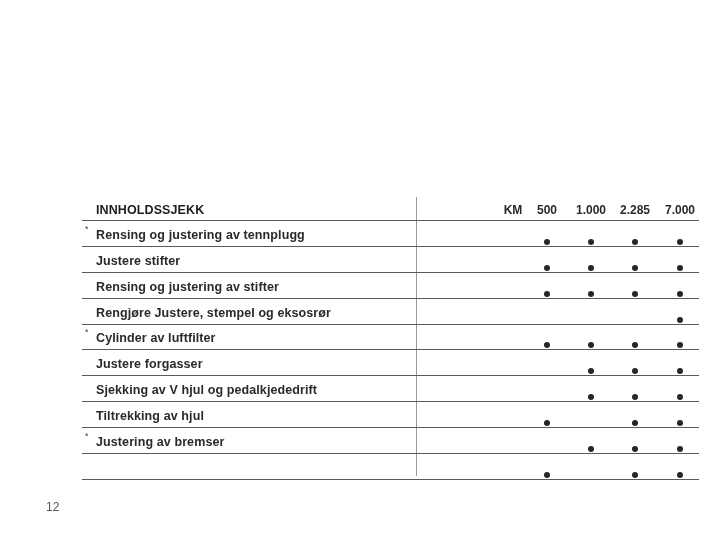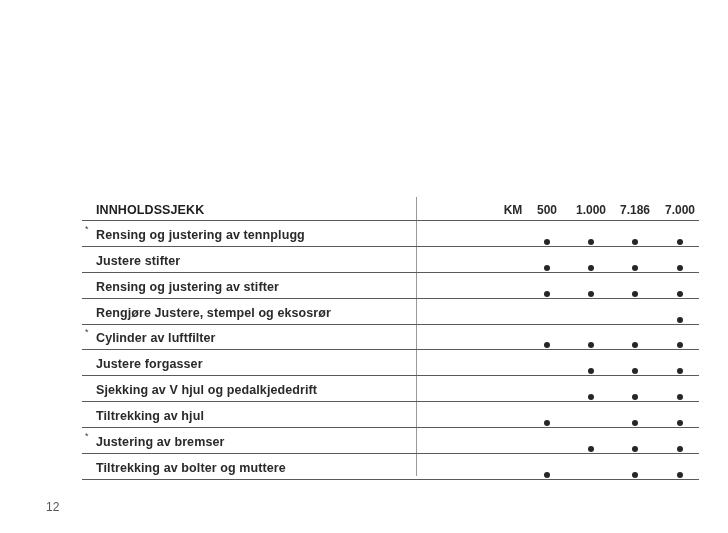--- a/index.html
+++ b/index.html
@@ -23,21 +23,21 @@
 <body>
 
 <div class="vline"></div>
 
 <div class="table">
   <div class="row header">
     <span class="label">INNHOLDSSJEKK</span>
     <span class="hcell" style="left:431px">KM</span>
     <span class="hcell" style="left:465px">500</span>
     <span class="hcell" style="left:509px">1.000</span>
-    <span class="hcell" style="left:553px">7.186</span>
+    <span class="hcell" style="left:553px">2.285</span>
     <span class="hcell" style="left:598px">7.000</span>
   </div>
   <div id="rows">
       <div class="row">
         <span class="mark">*</span>
         <span class="label">Rensing og justering av tennplugg</span>
         <span class="cell" style="left: 465px;"><span class="dot"></span></span>
         <span class="cell" style="left: 509px;"><span class="dot"></span></span>
         <span class="cell" style="left: 553px;"><span class="dot"></span></span>
         <span class="cell" style="left: 598px;"><span class="dot"></span></span>
@@ -101,21 +101,20 @@
       <div class="row">
         <span class="mark">*</span>
         <span class="label">Justering av bremser</span>
         <span class="cell" style="left: 465px;"></span>
         <span class="cell" style="left: 509px;"><span class="dot"></span></span>
         <span class="cell" style="left: 553px;"><span class="dot"></span></span>
         <span class="cell" style="left: 598px;"><span class="dot"></span></span>
       </div>
       <div class="row">
         <span class="mark"></span>
-        <span class="label">Tiltrekking av bolter og muttere</span>
         <span class="cell" style="left: 465px;"><span class="dot"></span></span>
         <span class="cell" style="left: 509px;"></span>
         <span class="cell" style="left: 553px;"><span class="dot"></span></span>
         <span class="cell" style="left: 598px;"><span class="dot"></span></span>
       </div>
     </div>
 </div>
 
 <div class="page-num">12</div>
 

